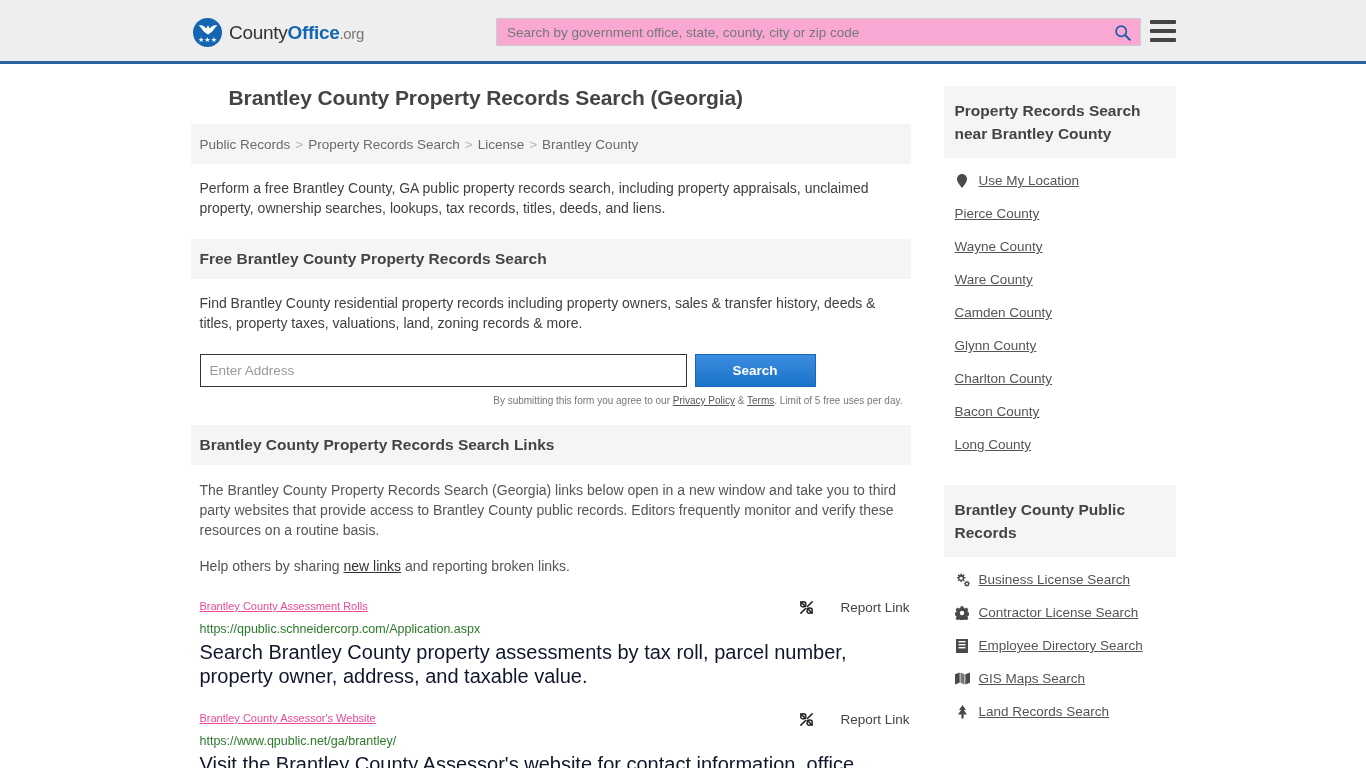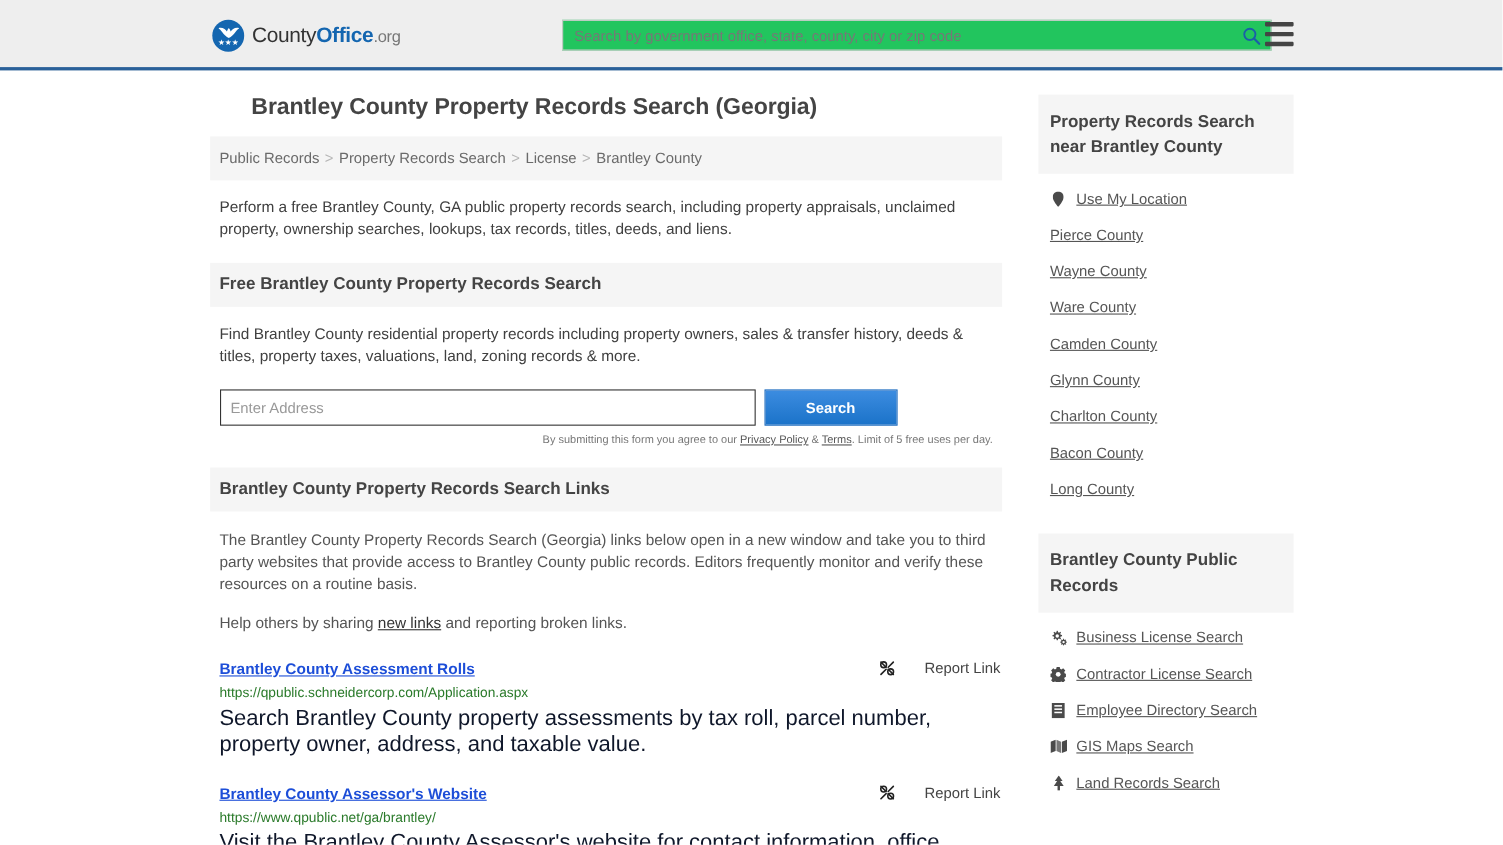--- a/index.html
+++ b/index.html
@@ -43,23 +43,23 @@
     white-space: nowrap;
   }
   #logo-text { font-size: 19px; letter-spacing: -0.3px; white-space: nowrap; }
   #logo-text .c1 { color: #333333; }
   #logo-text .c2 { color: #1466b0; font-weight: bold; }
   #logo-text .c3 { color: #777777; font-size: 15px; }
 
   #search-box {
     position: absolute; left: 496px; top: 18px;
     width: 645px; height: 28px;
-    background: #22c55e;
+    background: #f9a8d4;
     border: 1px solid #cccccc;
-    display: flex; align-items: flex-start; margin-left: 15px;
+    display: flex; align-items: flex-start;
   }
   #header-search-input {
     flex: 1 1 auto; height: 100%;
     border: 0; outline: none;
     padding: 0 10px;
     font-family: "Liberation Sans", sans-serif;
     font-size: 13.5px; color: #555555;
     background: transparent;
   }
   #header-search-input::placeholder { color: #777777; }
@@ -176,21 +176,21 @@
   
   .result {
     margin: 24px 0 0 9px;
     width: 712px;
     position: relative;
   }
   .result-head {
     display: flex; align-items: flex-start; justify-content: space-between;
   }
   .result-title {
-    font-size: 14px; font-weight: bold; color: #1d4ed8;
+    font-size: 11px; font-weight: normal; color: #ec4899;
     text-decoration: underline; cursor: pointer;
   }
   .report-link {
     display: flex; align-items: center; gap: 26px;
     font-size: 13.5px; color: #444444; cursor: pointer;
     white-space: nowrap; padding-right: 2px;
   }
   .result-url {
     display: block;
     font-size: 12.5px; color: #2a7a2a;

